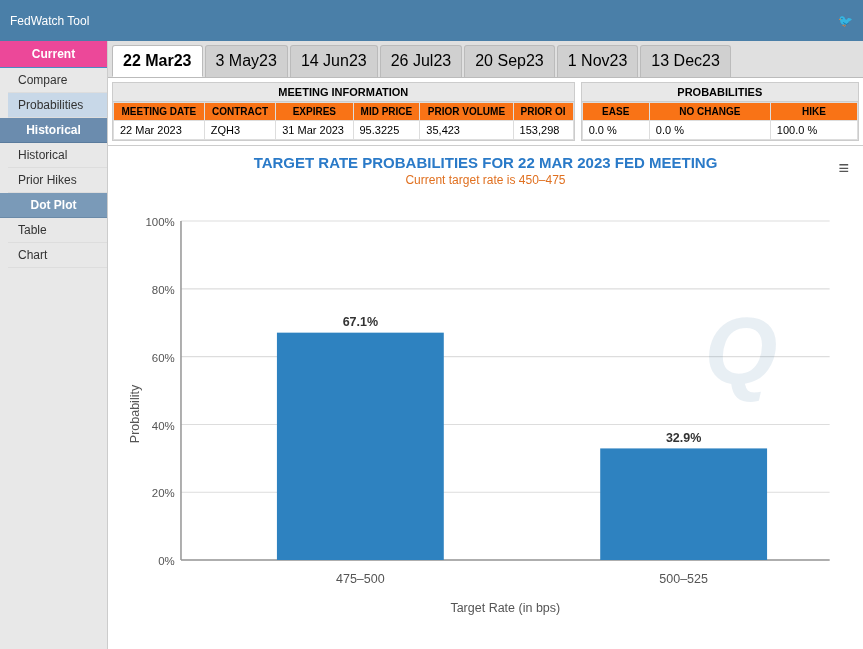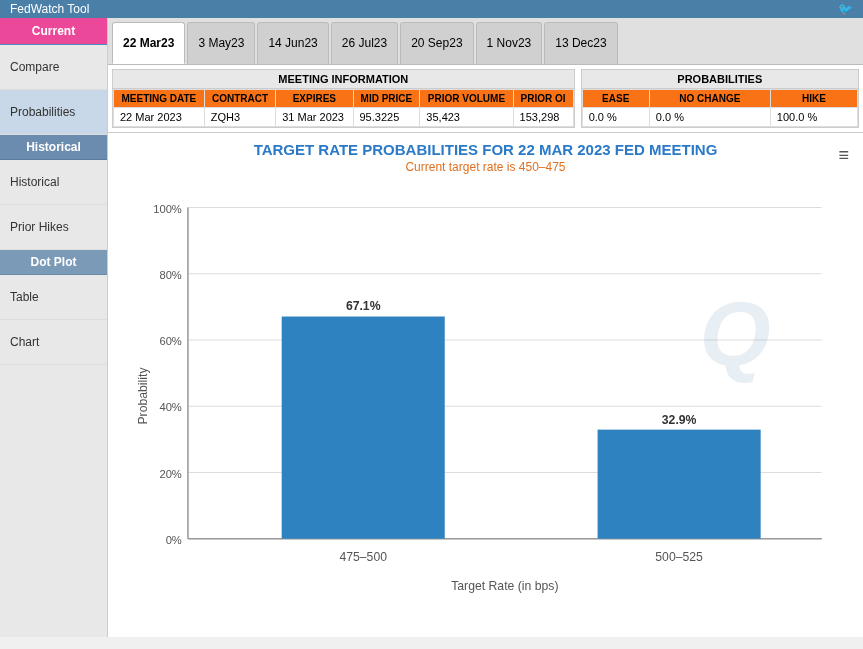--- a/index.html
+++ b/index.html
@@ -6,21 +6,21 @@
     body { font-family: Arial, sans-serif; font-size: 12px; background: #f0f0f0; width: 863px; height: 649px; overflow: hidden; }
 
     
     #header {
       background: #4a7fa8;
       color: white;
       display: flex;
       align-items: center;
       justify-content: space-between;
       padding: 4px 10px;
-      height: 18px;
+      height: 41px;
     }
 
     
     #layout { display: flex; height: calc(649px - 30px); }
 
     
     #sidebar {
       width: 108px;
       background: #e8e8e8;
       border-right: 1px solid #ccc;
@@ -34,25 +34,26 @@
       border: none;
       padding: 6px 8px;
       text-align: center;
       cursor: pointer;
       font-size: 12px;
       font-weight: bold;
       border-bottom: 1px solid #4a8ac4;
     }
 
     .sidebar-item {
-      padding: 15px 10px;
+      padding: 5px 10px;
       cursor: pointer;
       font-size: 12px;
       color: #333;
       border-bottom: 1px solid #ddd;
+      margin-left: 8px;
     }
     .sidebar-item.active { background: #c8d8e8; }
 
     .sidebar-section-label {
       background: #6b8cae;
       color: white;
       padding: 5px 8px;
       font-size: 12px;
       font-weight: bold;
       text-align: center;
@@ -82,26 +83,26 @@
 
     
     #date-tabs {
       display: flex;
       background: #e0e0e0;
       border-bottom: 1px solid #bbb;
       padding: 4px 4px 0;
       gap: 2px;
     }
     .date-tab {
-      padding: 13px 10px;
+      padding: 6px 10px;
       cursor: pointer;
       border: 1px solid #bbb;
       border-bottom: none;
       background: #d0d0d0;
-      font-size: 12px;
+      font-size: 16px;
       border-radius: 3px 3px 0 0;
     }
     .date-tab.active {
       background: white;
       border-bottom: 1px solid white;
       font-weight: bold;
     }
 
     
     #info-section {

